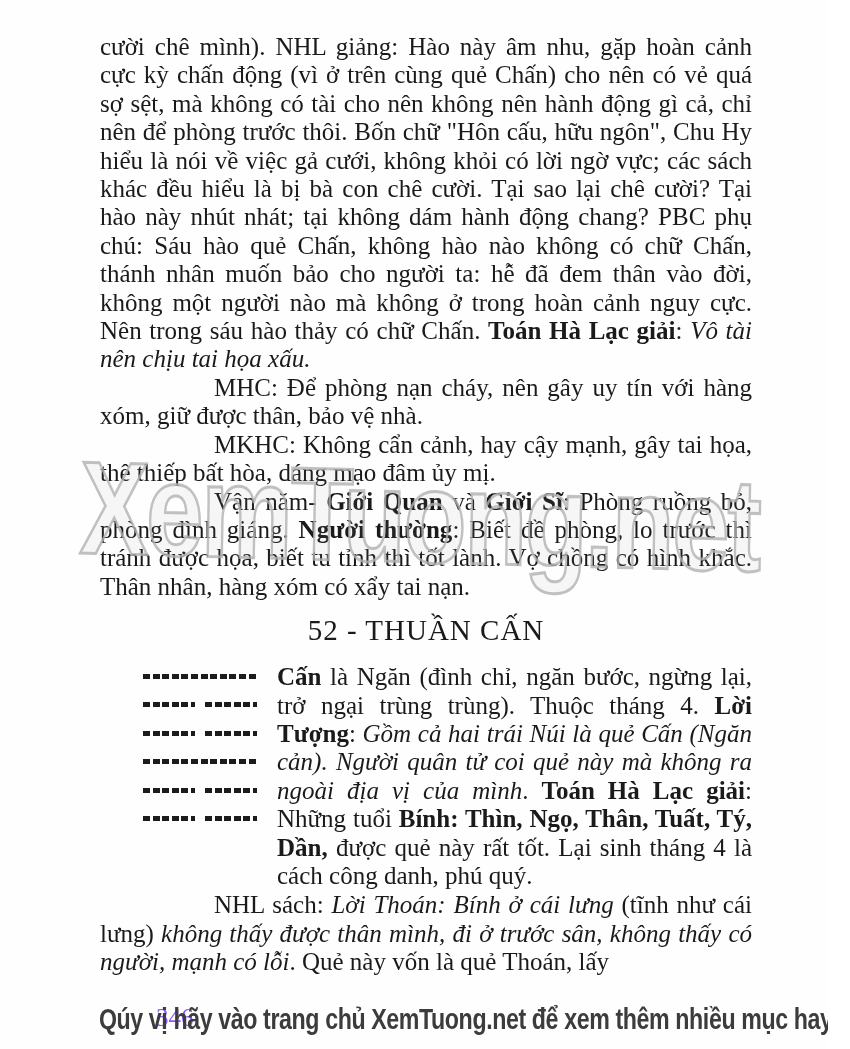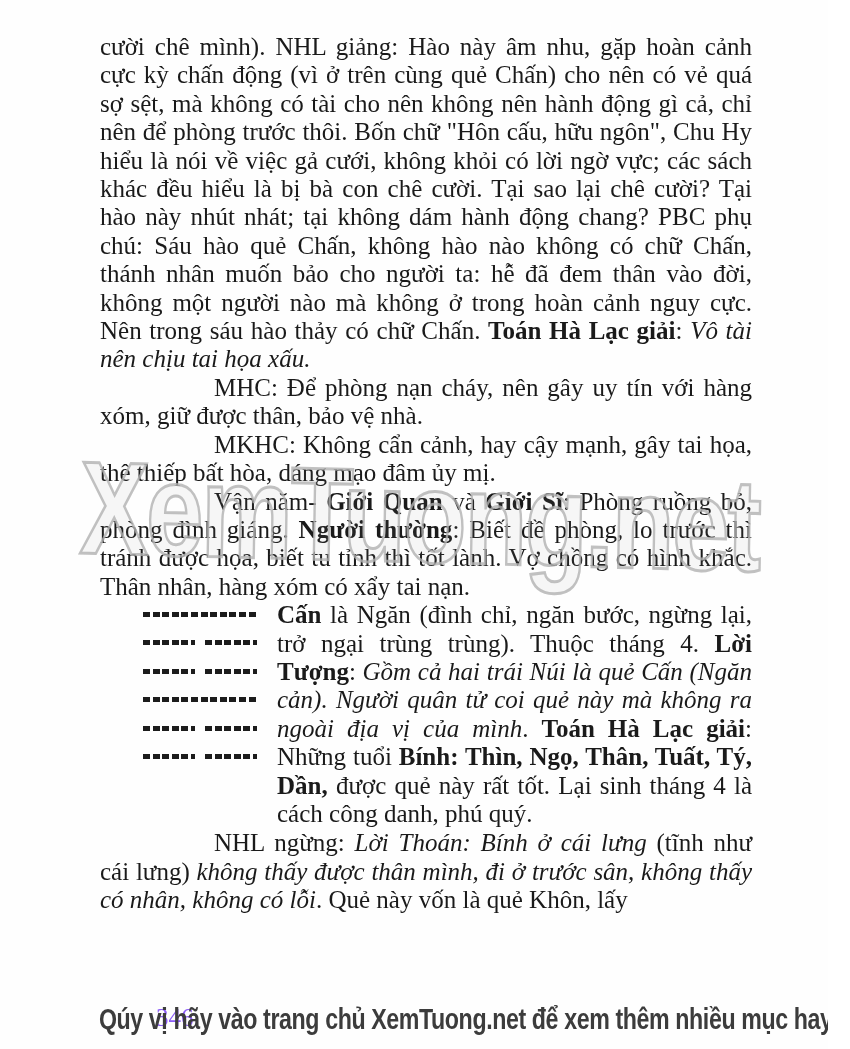--- a/index.html
+++ b/index.html
@@ -70,34 +70,35 @@
   <div class="content">
 
     <p class="para"><span class="run">cười chê mình). NHL giảng: Hào này âm nhu, gặp hoàn cảnh cực kỳ chấn động (vì ở trên cùng quẻ Chấn) cho nên có vẻ quá sợ sệt, mà không có tài cho nên không nên hành động gì cả, chỉ nên để phòng trước thôi. Bốn chữ "Hôn cấu, hữu ngôn", Chu Hy hiểu là nói về việc gả cưới, không khỏi có lời ngờ vực; các sách khác đều hiểu là bị bà con chê cười. Tại sao lại chê cười? Tại hào này nhút nhát; tại không dám hành động chang? PBC phụ chú: Sáu hào quẻ Chấn, không hào nào không có chữ Chấn, thánh nhân muốn bảo cho người ta: hễ đã đem thân vào đời, không một người nào mà không ở trong hoàn cảnh nguy cực. Nên trong sáu hào thảy có chữ Chấn. </span><span class="run bold">Toán Hà Lạc giải</span><span class="run">: </span><span class="run italic">Vô tài nên chịu tai họa xấu.</span></p>
 
     <p class="para indent"><span class="run">MHC: Để phòng nạn cháy, nên gây uy tín với hàng xóm, giữ được thân, bảo vệ nhà.</span></p>
 
     <p class="para indent"><span class="run">MKHC: Không cẩn cảnh, hay cậy mạnh, gây tai họa, thê thiếp bất hòa, dáng mạo đâm ủy mị.</span></p>
 
     <p class="para indent"><span class="run">Vận năm- </span><span class="run bold">Giới Quan</span><span class="run"> và </span><span class="run bold">Giới Sĩ</span><span class="run">: Phòng ruồng bỏ, phòng đình giáng. </span><span class="run bold">Người thường</span><span class="run">: Biết đề phòng, lo trước thì tránh được họa, biết tu tỉnh thì tốt lành. Vợ chồng có hình khắc. Thân nhân, hàng xóm có xẩy tai nạn.</span></p>
 
+    <h2 class="heading">52 - THUẦN CẤN</h2>
 
     <div class="hexblock">
       <div class="hexlines">
         <div class="hex-row solid"></div>
         <div class="hex-row broken"></div>
         <div class="hex-row broken"></div>
         <div class="hex-row solid"></div>
         <div class="hex-row broken"></div>
         <div class="hex-row broken"></div>
       </div>
       <p class="hextext"><span class="run bold">Cấn</span><span class="run"> là Ngăn (đình chỉ, ngăn bước, ngừng lại, trở ngại trùng trùng). Thuộc tháng 4. </span><span class="run bold">Lời Tượng</span><span class="run">: </span><span class="run italic">Gồm cả hai trái Núi là quẻ Cấn (Ngăn cản). Người quân tử coi quẻ này mà không ra ngoài địa vị của mình</span><span class="run">. </span><span class="run bold">Toán Hà Lạc giải</span><span class="run">: Những tuổi </span><span class="run bold">Bính: Thìn, Ngọ, Thân, Tuất, Tý, Dần,</span><span class="run"> được quẻ này rất tốt. Lại sinh tháng 4 là cách công danh, phú quý.</span></p>
     </div>
 
-    <p class="para indent"><span class="run">NHL ngừng: </span><span class="run italic">Lời Thoán: Bính ở cái lưng</span><span class="run"> (tĩnh như cái lưng) </span><span class="run italic">không thấy được thân mình, đi ở trước sân, không thấy có nhân, không có lỗi</span><span class="run">. Quẻ này vốn là quẻ Khôn, lấy</span></p>
+    <p class="para indent"><span class="run">NHL sách: </span><span class="run italic">Lời Thoán: Bính ở cái lưng</span><span class="run"> (tĩnh như cái lưng) </span><span class="run italic">không thấy được thân mình, đi ở trước sân, không thấy có người, mạnh có lỗi</span><span class="run">. Quẻ này vốn là quẻ Thoán, lấy</span></p>
 
   </div>
 
   <div class="watermark">XemTuong.net</div>
 
   <div class="pagenum">346</div>
 
   <div class="footer"><span class="squeeze">Qúy vị hãy vào trang chủ XemTuong.net để xem thêm nhiều mục hay khác</span></div>
 
 </div>

